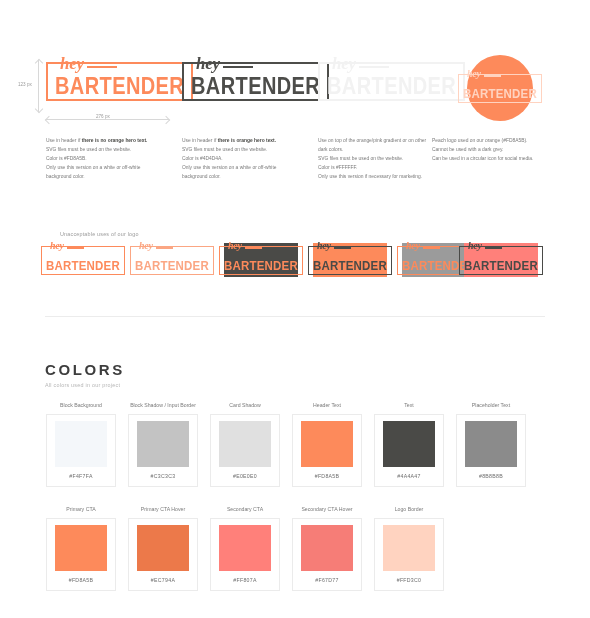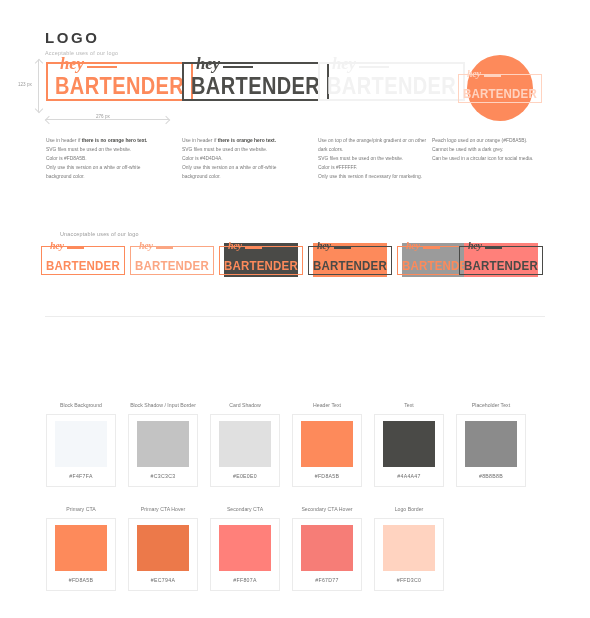--- a/index.html
+++ b/index.html
@@ -119,24 +119,20 @@
   .circle-logo {
     position: absolute; border-radius: 50%;
     display: flex; align-items: center; justify-content: center;
   }
 </style>
 </head>
 <body>
 
 <div class="page">
 
-  <div class="section-head" style="left:45px; top:30px;">
-    <div class="section-title">LOGO</div>
-    <div class="section-sub">Acceptable uses of our logo</div>
-  </div>
 
   <div class="meas-v"></div>
   <div class="meas-v-label">123 px</div>
   <div class="meas-h"></div>
   <div class="meas-h-label">276 px</div>
 
   <div id="logo-variants">
       <div style="position: absolute; left: 46px; top: 62px;"><div class="logo-lockup"><div class="logo-box" style="border-color:#FD8A5B"><div class="logo-word" style="color:#FD8A5B">hey</div><div class="logo-main" style="color:#FD8A5B">BARTENDER</div></div></div></div>
       <div style="position: absolute; left: 182px; top: 62px;"><div class="logo-lockup"><div class="logo-box" style="border-color:#4D4D4A"><div class="logo-word" style="color:#4D4D4A">hey</div><div class="logo-main" style="color:#4D4D4A">BARTENDER</div></div></div></div>
       <div style="position: absolute; left: 318px; top: 62px;"><div class="logo-lockup"><div class="logo-box" style="border-color:#F2F2F2"><div class="logo-word" style="color:#F2F2F2">hey</div><div class="logo-main" style="color:#F2F2F2">BARTENDER</div></div></div></div>
@@ -190,20 +186,24 @@
       <div class="bad" style="left: 402px; top: 243px; width: 74px; height: 34px; background: rgb(155, 155, 155);">
         <div class="logo-lockup logo-sm"><div class="logo-box" style="border-color:#FD8A5B"><div class="logo-word" style="color:#FD8A5B">hey</div><div class="logo-main" style="color:#FD8A5B">BARTENDER</div></div></div>
       </div>
       <div class="bad" style="left: 464px; top: 243px; width: 74px; height: 34px; background: rgb(255, 128, 122);">
         <div class="logo-lockup logo-sm"><div class="logo-box" style="border-color:#4A4A47"><div class="logo-word" style="color:#4A4A47">hey</div><div class="logo-main" style="color:#4A4A47">BARTENDER</div></div></div>
       </div>
     </div>
 
   <div class="divider" style="top:316px;"></div>
 
+  <div class="section-head" style="left:45px; top:362px;">
+    <div class="section-title">COLORS</div>
+    <div class="section-sub">All colors used in our project</div>
+  </div>
 
   <div id="swatches">
       <div class="swatch-name" style="left: 46px; top: 402px;">Block Background</div>
       <div class="swatch" style="left: 46px; top: 414px;">
         <div class="swatch-chip" style="background:#F4F7FA"></div>
         <div class="swatch-hex">#F4F7FA</div>
       </div>
       <div class="swatch-name" style="left: 128px; top: 402px;">Block Shadow / Input Border</div>
       <div class="swatch" style="left: 128px; top: 414px;">
         <div class="swatch-chip" style="background:#C3C3C3"></div>

